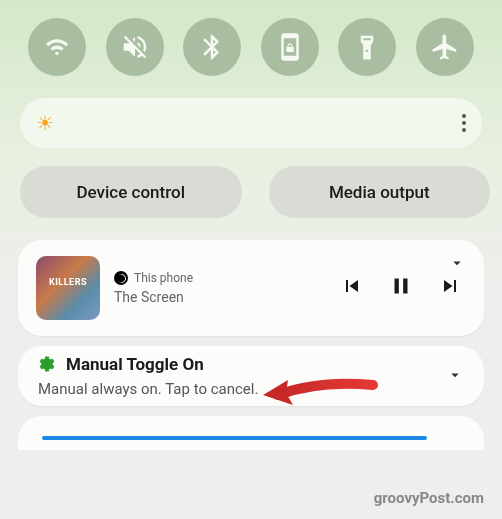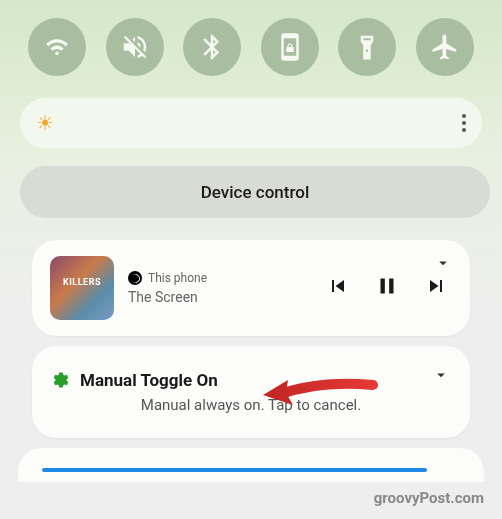--- a/index.html
+++ b/index.html
@@ -72,21 +72,21 @@
       background: #d9dcd5;
       border-radius: 26px;
       display: flex;
       align-items: center;
       justify-content: center;
       font-size: 17px;
       font-weight: 500;
       color: #1a1a1a;
     }
     .card {
-      margin: 10px 32px;
+      margin: 10px 18px;
       background: #fcfcfa;
       border-radius: 24px;
       padding: 16px 18px;
       box-shadow: 0 1px 2px rgba(0,0,0,0.05);
     }
     .media-card {
       display: flex;
       align-items: center;
       gap: 14px;
       position: relative;
@@ -175,22 +175,21 @@
       width: 18px;
       height: 18px;
     }
     .chevron svg {
       width: 100%;
       height: 100%;
       fill: #333;
     }
     .notification-card {
       position: relative;
-      padding: 24px 20px;
-      text-align: center;
+      padding: 8px 20px;
     }
     .notif-header {
       display: flex;
       align-items: center;
       gap: 10px;
       margin-bottom: 6px;
     }
     .notif-icon {
       width: 18px;
       height: 18px;
@@ -292,20 +291,21 @@
   <span class="brightness-icon">☀</span>
   <div class="brightness-dots">
     <span></span>
       <span></span>
       <span></span>
   </div>
 </div>
 
 <div class="device-media-row">
   <div class="pill-button">Device control</div>
+  <div class="pill-button">Media output</div>
 </div>
 
 <div class="card media-card">
   <div class="album-art"></div>
   <div class="media-info">
     <div class="media-source">
       <span class="spotify-icon"></span>
       <span>This phone</span>
     </div>
     <div class="media-artist">The Screen</div>

